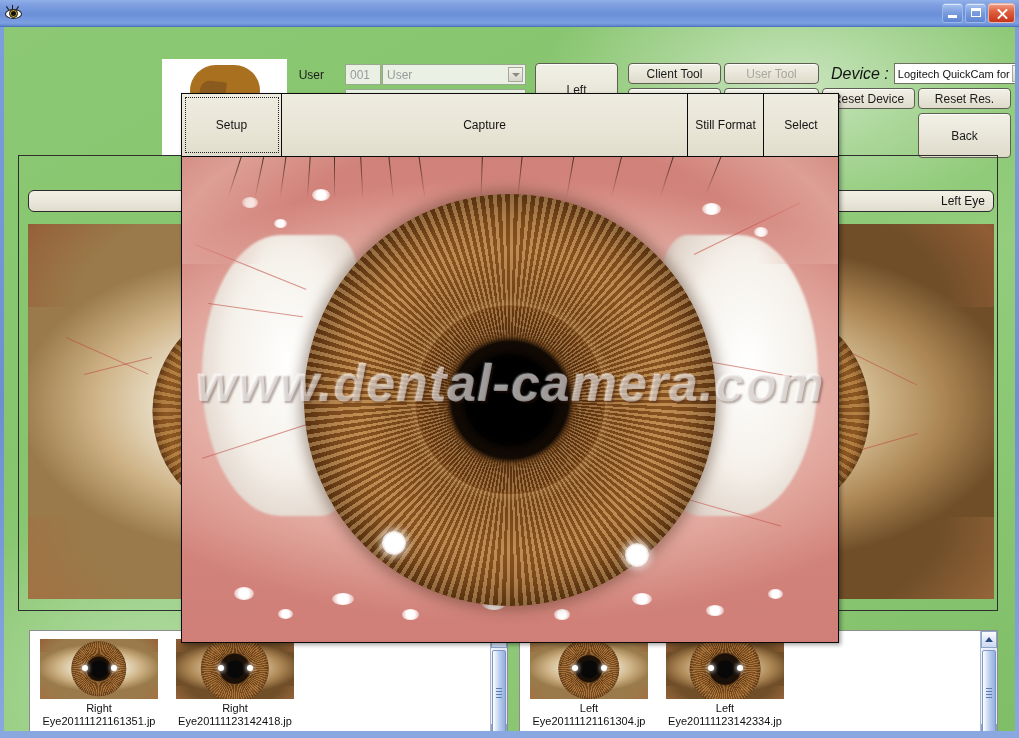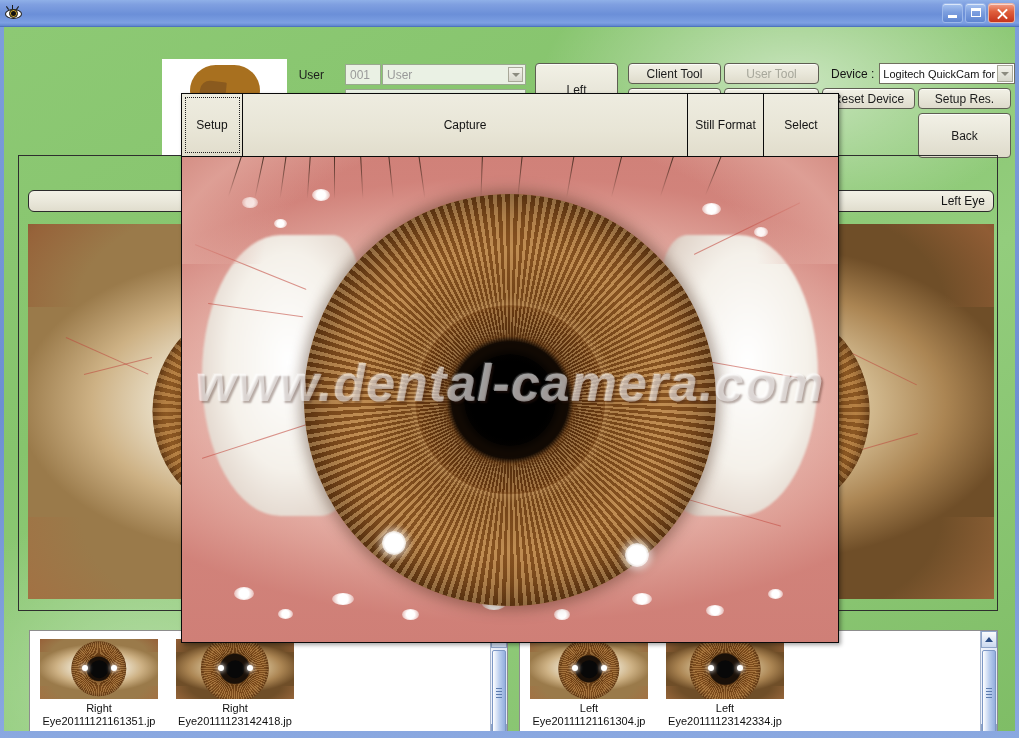--- a/index.html
+++ b/index.html
@@ -162,21 +162,21 @@
     background: linear-gradient(180deg,#f2f1e6 0%, #e9e7da 48%, #dedbcb 100%);
     border:1px solid #5e5e52; border-radius:4px;
     font-size:12px; color:#1b1b1b;
     display:flex; align-items:center; justify-content:center;
     cursor:pointer; white-space:nowrap; overflow:hidden;
     box-shadow: inset 0 1px 0 rgba(255,255,255,.8);
   }
   .xbtn.disabled { color:#a7a79b; }
 
   .devwrap { position:absolute; left:827px; top:36px; display:flex; align-items:center; gap:5px; }
-  .devlabel { font-size:12px; color:#141414; white-space:nowrap; }
+  .devlabel { font-size:16px; color:#141414; white-space:nowrap;font-style:italic; }
   .devcombo {
     width:136px; height:21px; background:#ffffff; border:1px solid #70705f;
     font-size:11px; color:#111; display:flex; align-items:center;
     padding-left:3px; position:relative; overflow:hidden; white-space:nowrap;
     cursor:pointer;
   }
   .devcombo .combo-arrow { right:1px; top:1px; height:17px; width:16px; }
 
   
   .panel {
@@ -444,21 +444,21 @@
     <div class="xbtn" style="left:624px;top:36px;width:93px;height:21px;">Client Tool</div>
     <div class="xbtn disabled" style="left:720px;top:36px;width:95px;height:21px;">User Tool</div>
 
     <div class="xbtn" style="left:624px;top:61px;width:93px;height:21px;">Select Client</div>
     <div class="xbtn" style="left:720px;top:61px;width:95px;height:21px;">Analysis</div>
 
     <div class="xbtn" style="left:624px;top:86px;width:93px;height:21px;">Client Record</div>
     <div class="xbtn" style="left:720px;top:86px;width:95px;height:21px;">Compare Photo</div>
 
     <div class="xbtn" style="left:818px;top:61px;width:93px;height:21px;">Reset Device</div>
-    <div class="xbtn" style="left:914px;top:61px;width:93px;height:21px;">Setup Res.</div>
+    <div class="xbtn" style="left:914px;top:61px;width:93px;height:21px;">Reset Res.</div>
 
     <div class="xbtn" style="left:914px;top:86px;width:93px;height:45px;">Back</div>
 
     <div class="devwrap">
       <span class="devlabel">Device :</span>
       <span class="devcombo">
         <span>Logitech QuickCam for I</span>
         <span class="combo-arrow">
             <i></i>
           </span>
@@ -598,21 +598,21 @@
         <span class="vs-btn dn">
             <i></i>
           </span>
       </div>
     </div>
 
   </div>
 
   <div class="capdlg">
     <div class="cap-toolbar">
-      <div class="cap-tb-btn focused" style="width:61px;">Setup</div>
+      <div class="cap-tb-btn focused" style="width:100px;">Setup</div>
       <div class="cap-tb-btn" style="flex:1;">Capture</div>
       <div class="cap-tb-btn" style="width:76px;">Still Format</div>
       <div class="cap-tb-btn" style="width:74px;border-right:none;">Select</div>
     </div>
 
     <div class="cap-video">
       <span class="cv-skin"></span>
       <span class="cv-sclera-l"></span>
       <span class="cv-sclera-r"></span>
 

